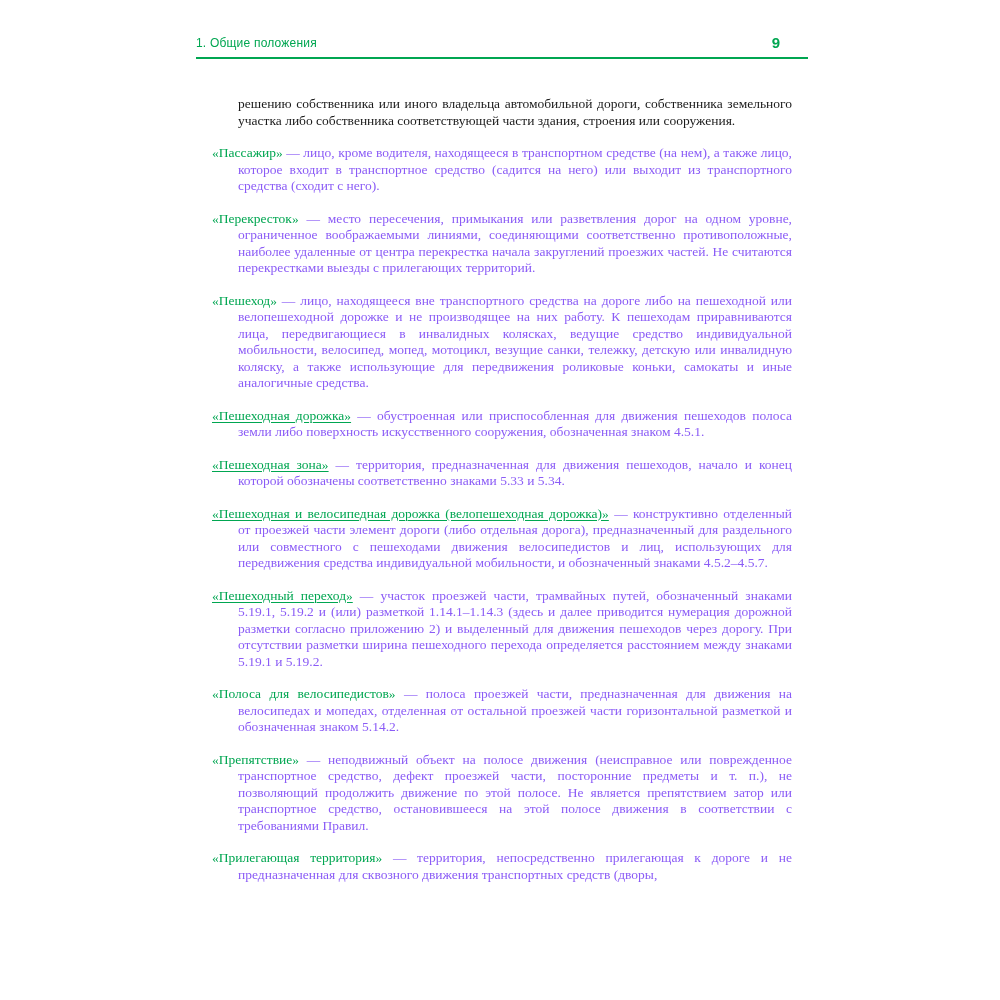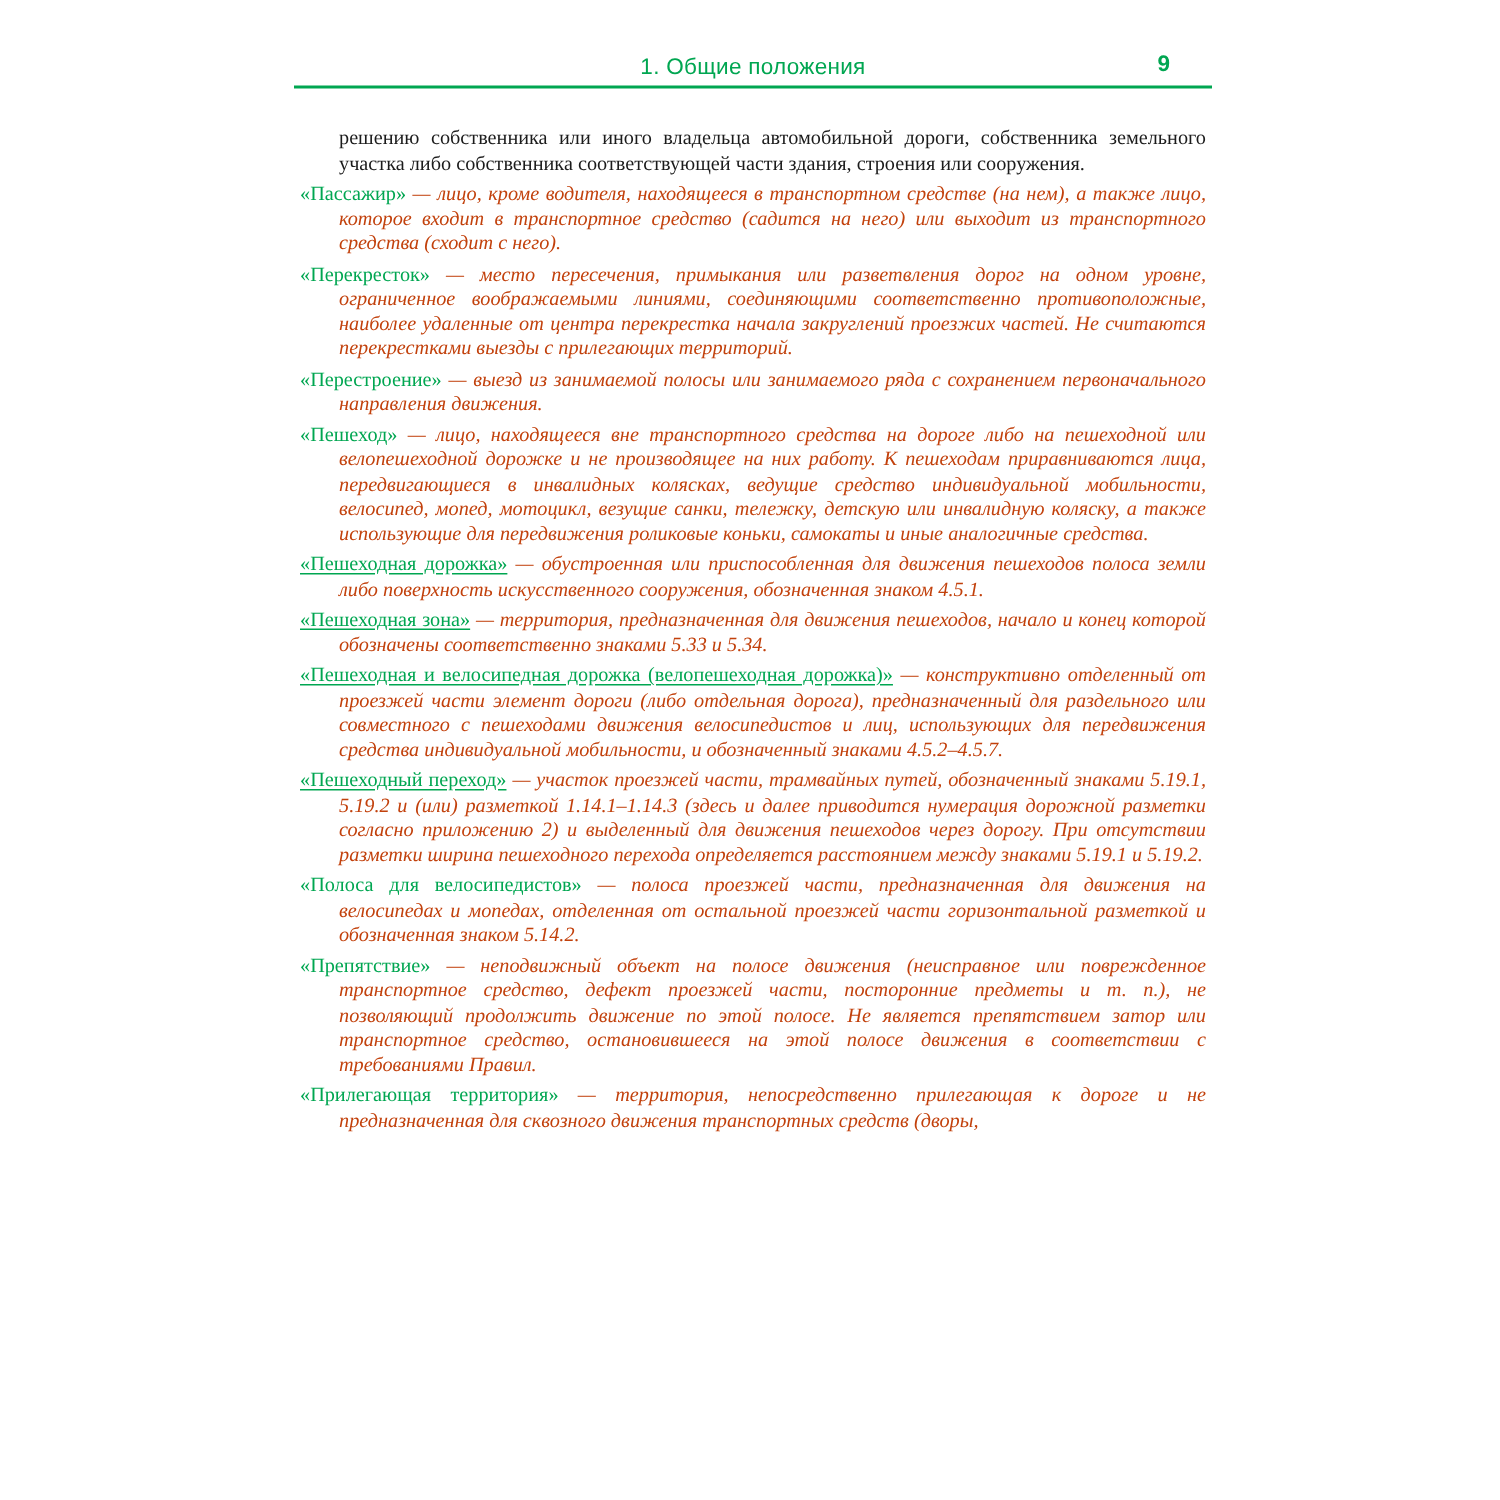--- a/index.html
+++ b/index.html
@@ -19,23 +19,22 @@
   }
   .page-header {
     position: absolute;
     top: 36px;
     left: 196px;
     width: 612px;
     height: 24px;
   }
   .chapter-title {
     display: block;
-    text-align: center;
     font-family: "Liberation Sans", sans-serif;
-    font-size: 15px;
+    font-size: 12px;
     color: #00a651;
     letter-spacing: 0.2px;
   }
   .page-number {
     position: absolute;
     right: 28px;
     top: -2px;
     font-family: "Liberation Sans", sans-serif;
     font-size: 15px;
     font-weight: bold;
@@ -53,40 +52,39 @@
     position: absolute;
     top: 80px;
     left: 196px;
     width: 612px;
     font-size: 13.5px;
     line-height: 16.5px;
     color: #1b1b1b;
     text-align: justify;
   }
   .para {
-    margin: 4px;
+    margin: 16px;
   }
   .para.intro {
     padding-left: 26px;
   }
   .para.def {
     padding-left: 26px;
     text-indent: -26px;
   }
   .term {
     color: #00a651;
     font-weight: normal;
   }
   .term.u {
     text-decoration: underline;
     text-underline-offset: 2px;
   }
   .def-body {
-    color: #c2410c;
-    font-style: italic;
+    color: #8b5cf6;
   }
 </style>
 </head>
 <body>
 
 <div class="page">
 
   <header class="page-header">
     <span class="chapter-title">1. Общие положения</span>
     <span class="page-number">9</span>
@@ -94,21 +92,20 @@
   <div class="header-rule"></div>
 
   <main class="content">
 
     <p class="para intro">решению собственника или иного владельца автомобильной дороги, собственника земельного участка либо собственника соответствующей части здания, строения или сооружения.</p>
 
     <p class="para def"><span class="term">«Пассажир»</span><span class="def-body"> — лицо, кроме водителя, находящееся в транспортном средстве (на нем), а также лицо, которое входит в транспортное средство (садится на него) или выходит из транспортного средства (сходит с него).</span></p>
 
     <p class="para def"><span class="term">«Перекресток»</span><span class="def-body"> — место пересечения, примыкания или разветвления дорог на одном уровне, ограниченное воображаемыми линиями, соединяющими соответственно противоположные, наиболее удаленные от центра перекрестка начала закруглений проезжих частей. Не считаются перекрестками выезды с прилегающих территорий.</span></p>
 
-    <p class="para def"><span class="term">«Перестроение»</span><span class="def-body"> — выезд из занимаемой полосы или занимаемого ряда с сохранением первоначального направления движения.</span></p>
 
     <p class="para def"><span class="term">«Пешеход»</span><span class="def-body"> — лицо, находящееся вне транспортного средства на дороге либо на пешеходной или велопешеходной дорожке и не производящее на них работу. К пешеходам приравниваются лица, передвигающиеся в инвалидных колясках, ведущие средство индивидуальной мобильности, велосипед, мопед, мотоцикл, везущие санки, тележку, детскую или инвалидную коляску, а также использующие для передвижения роликовые коньки, самокаты и иные аналогичные средства.</span></p>
 
     <p class="para def"><span class="term u">«Пешеходная дорожка»</span><span class="def-body"> — обустроенная или приспособленная для движения пешеходов полоса земли либо поверхность искусственного сооружения, обозначенная знаком 4.5.1.</span></p>
 
     <p class="para def"><span class="term u">«Пешеходная зона»</span><span class="def-body"> — территория, предназначенная для движения пешеходов, начало и конец которой обозначены соответственно знаками 5.33 и 5.34.</span></p>
 
     <p class="para def"><span class="term u">«Пешеходная и велосипедная дорожка (велопешеходная дорожка)»</span><span class="def-body"> — конструктивно отделенный от проезжей части элемент дороги (либо отдельная дорога), предназначенный для раздельного или совместного с пешеходами движения велосипедистов и лиц, использующих для передвижения средства индивидуальной мобильности, и обозначенный знаками 4.5.2–4.5.7.</span></p>
 
     <p class="para def"><span class="term u">«Пешеходный переход»</span><span class="def-body"> — участок проезжей части, трамвайных путей, обозначенный знаками 5.19.1, 5.19.2 и (или) разметкой 1.14.1–1.14.3 (здесь и далее приводится нумерация дорожной разметки согласно приложению 2) и выделенный для движения пешеходов через дорогу. При отсутствии разметки ширина пешеходного перехода определяется расстоянием между знаками 5.19.1 и 5.19.2.</span></p>

